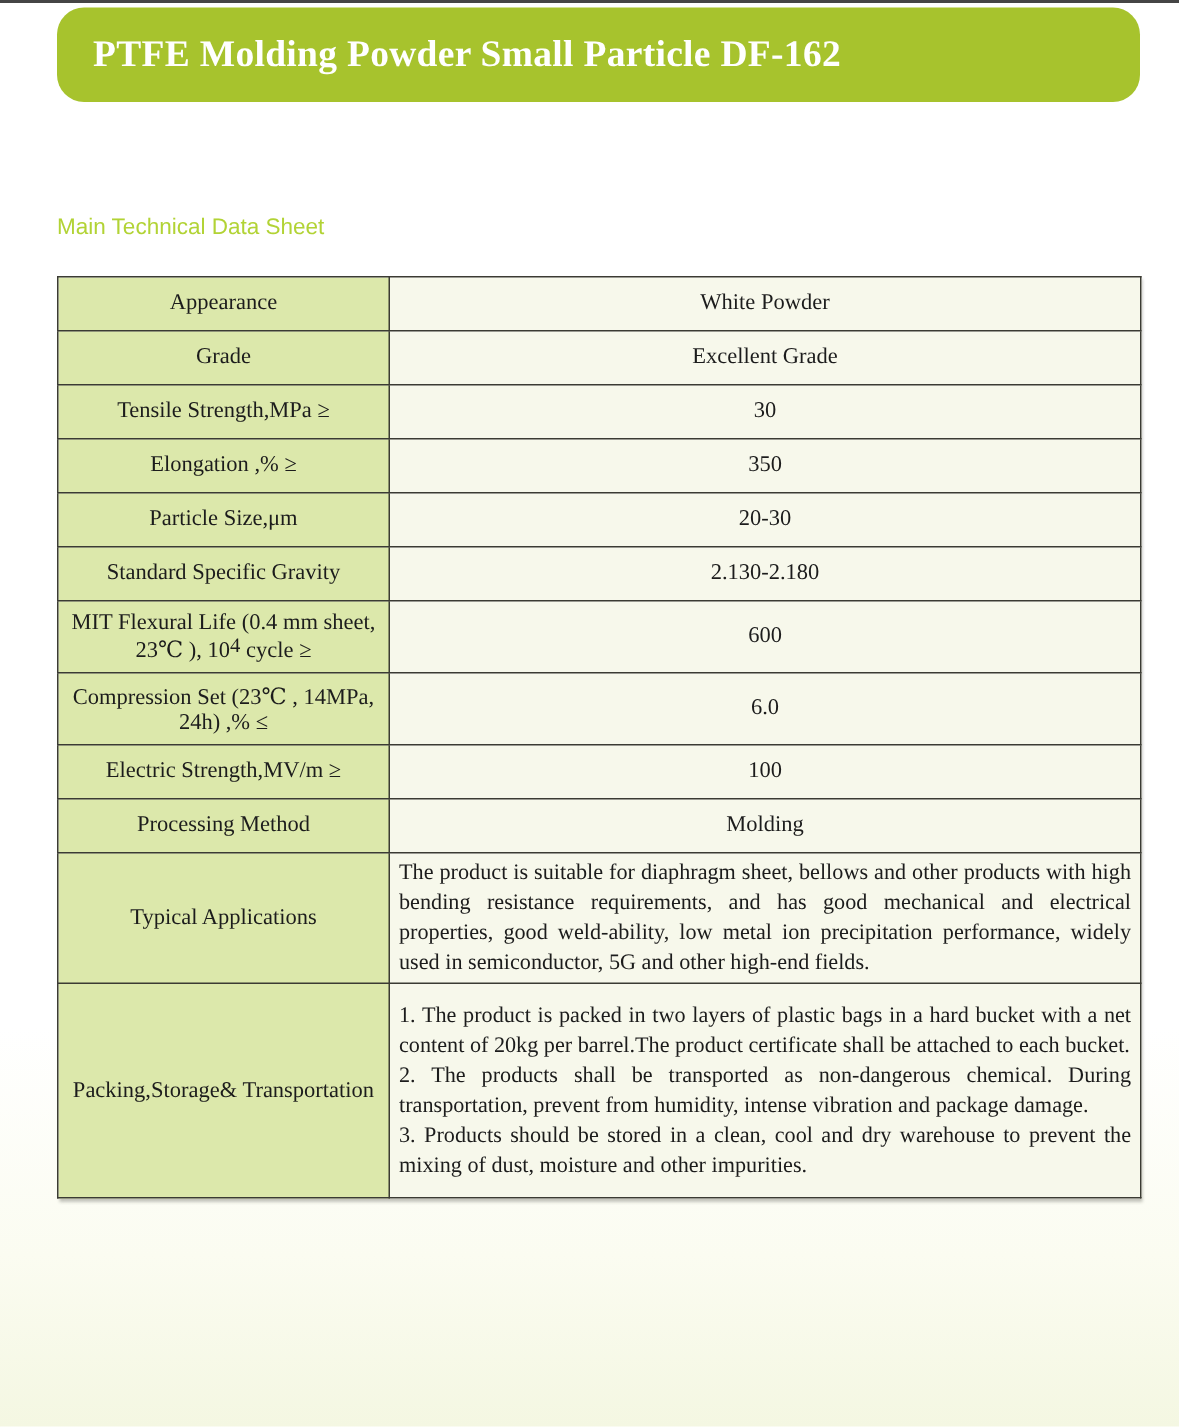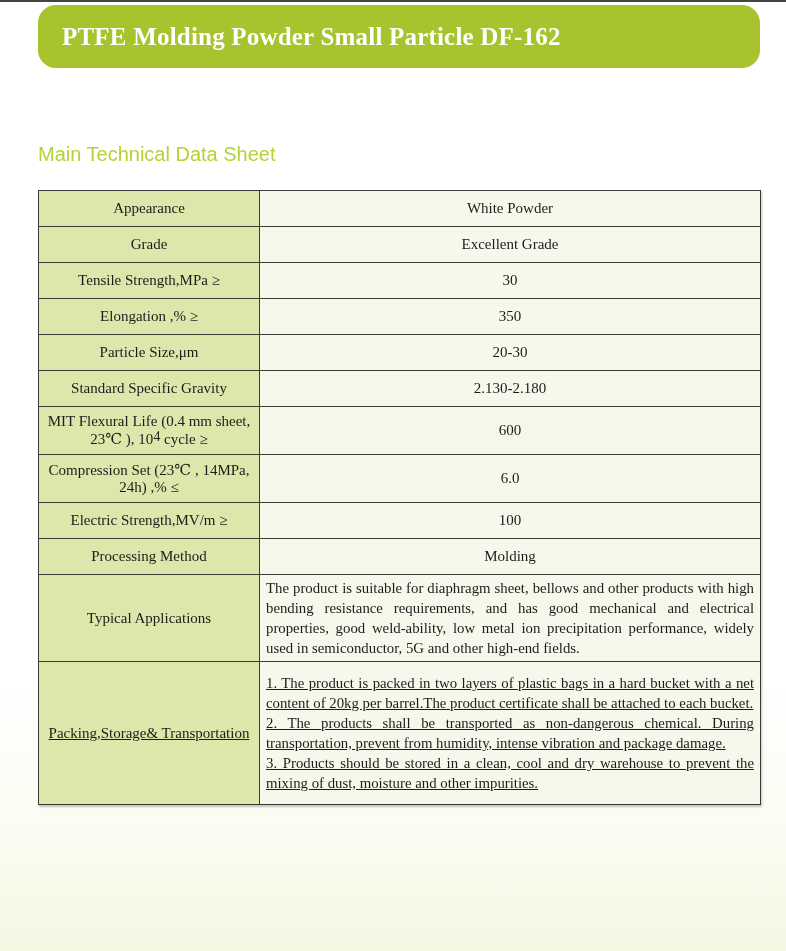--- a/index.html
+++ b/index.html
@@ -18,21 +18,21 @@
   }
   .banner h1{
     margin:0;padding-left:24px;
     font-family:"Liberation Serif","DejaVu Serif",serif;
     font-size:25px;font-weight:bold;color:#ffffff;
     letter-spacing:0.2px;
   }
   .section-heading{
     margin:75px 0 0 38px;
     font-family:"Liberation Sans","DejaVu Sans",sans-serif;
-    font-size:20px;color:#b2d335;
+    font-size:15px;color:#b2d335;
   }
   table.spec{
     margin:24px 26px 0 38px;
     width:722px;
     border-collapse:collapse;
     table-layout:fixed;
     box-shadow:1px 2px 2px rgba(60,60,50,0.3);
   }
   table.spec td{
     border:1.6px solid #3b3b33;
@@ -41,21 +41,21 @@
     padding:2px 6px;
   }
   col.c-label{width:221px;}
   col.c-value{width:501px;}
   td.label-cell{background:#dce8ab;text-align:center;}
   td.value-cell{background:#f7f8eb;text-align:center;}
   tr.head-row td{background:#b7d44e;text-align:center;}
   tr.std td{height:31px;}
   tr.tall td{height:43px;}
   tr.apps td{height:82px;}
-  tr.pack td{height:138px;text-decoration:underline;}
+  tr.pack td{height:138px;}
   td.para-cell{
     background:#f7f8eb;
     text-align:justify;
     vertical-align:middle;
     padding:5px 11px;
   }
   td.para-cell p{margin:0;line-height:20px;font-size:14.8px;}
   sup.big4{font-size:0.92em;vertical-align:3.5px;line-height:0;}
 </style>
 </head>

